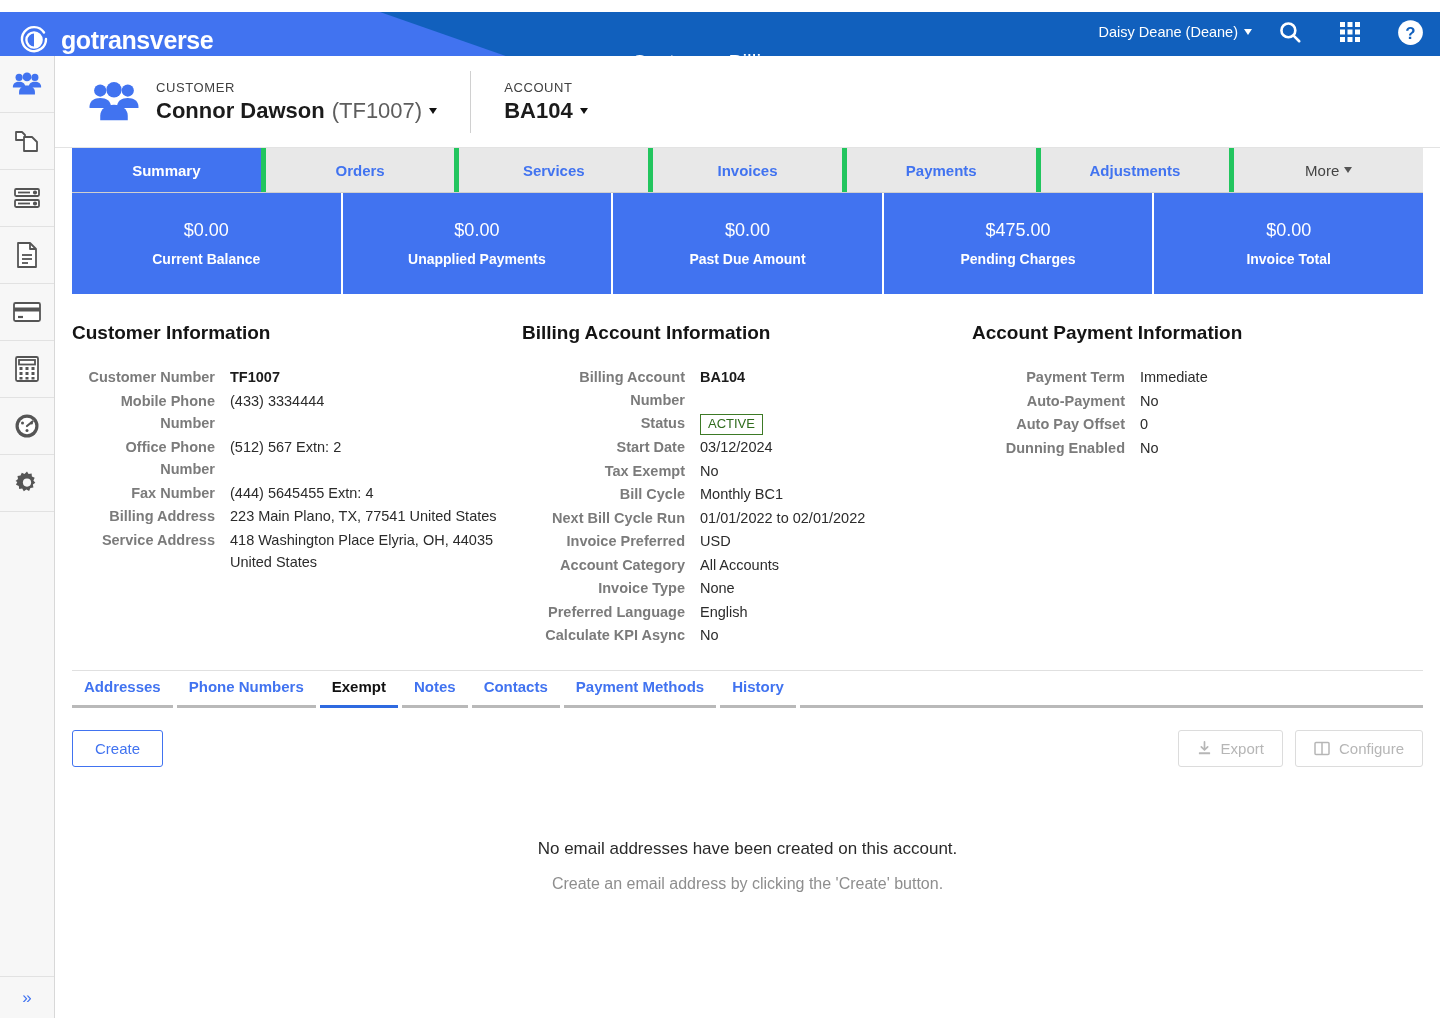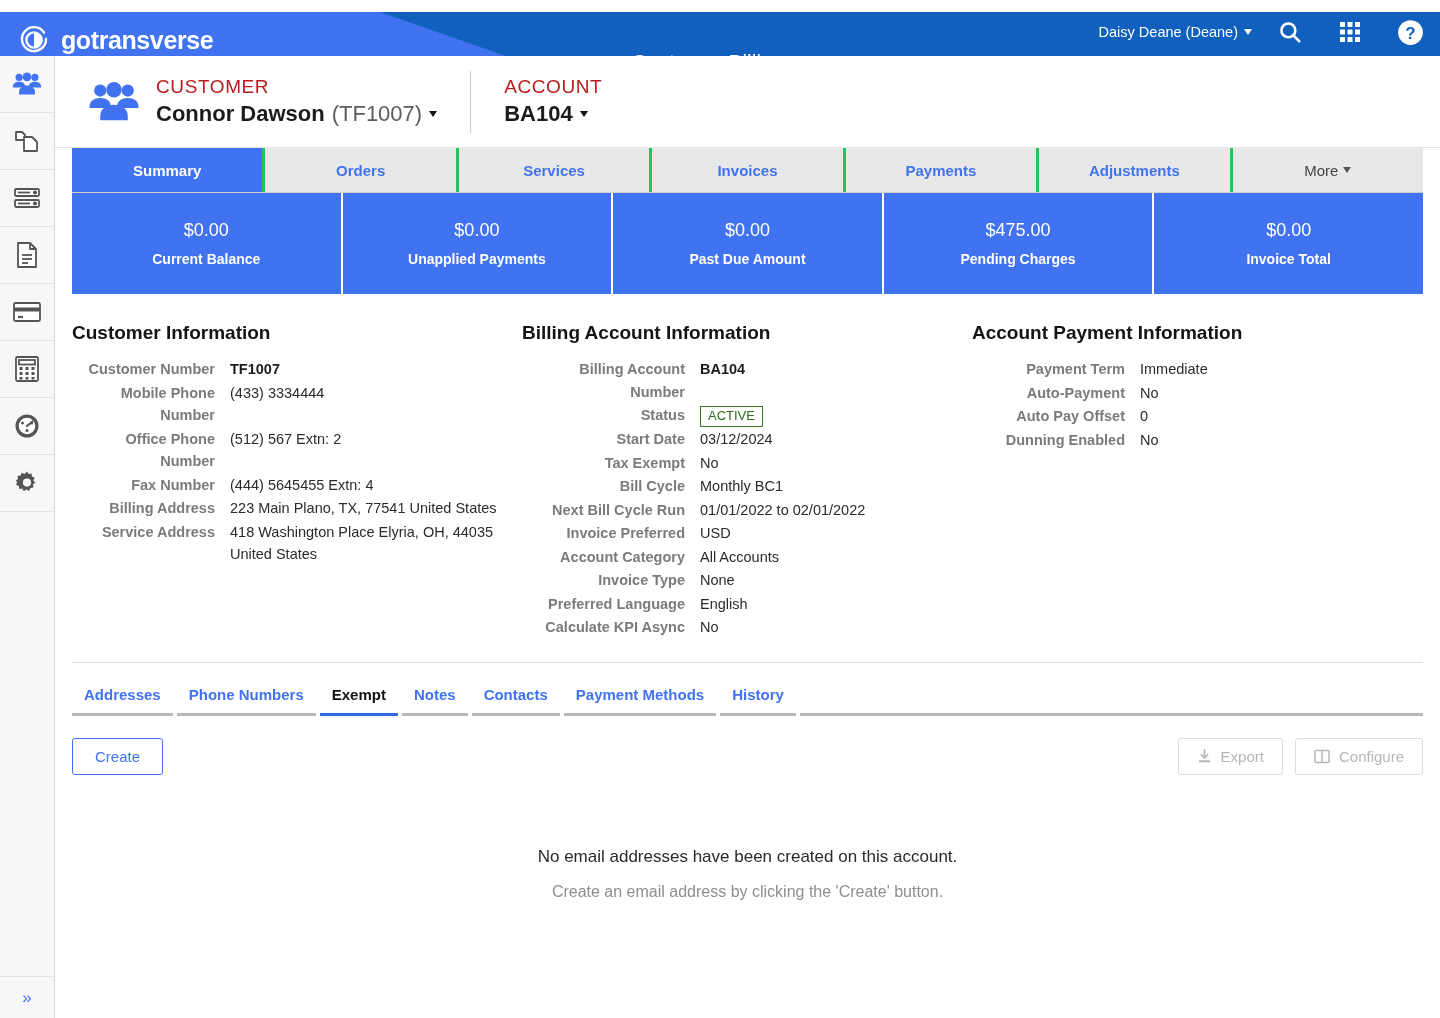--- a/index.html
+++ b/index.html
@@ -82,39 +82,39 @@
   }
 
   
   .cust-header {
     height: 92px; display: flex; align-items: center; padding-left: 33px;
     border-bottom: 1px solid #e3e3e3;
   }
   .cust-avatar { width: 52px; height: 40px; margin-right: 16px; flex: 0 0 auto; }
   .cust-block { display: flex; flex-direction: column; justify-content: center; }
   .cust-label {
-    font-size: 19px; color: #b91c1c; letter-spacing: 0.6px;
+    font-size: 13px; color: #404040; letter-spacing: 0.6px;
     text-transform: uppercase; margin-bottom: 3px;
   }
   .cust-value {
     font-size: 22px; color: #1b1b1b; font-weight: bold;
     display: flex; align-items: center; gap: 7px; cursor: pointer;
   }
   .cust-value .muted { color: #5d5d5d; font-weight: normal; }
   .vdivider {
     width: 1px; height: 62px; background: #d0d0d0; margin: 0 33px;
   }
 
   
   .tabs {
     display: flex; height: 45px; margin: 0 17px; border-bottom: 1px solid #cfcfcf;
   }
   .tab {
     flex: 1; display: flex; align-items: center; justify-content: center;
-    background: #e8e8e8; border-right: 3px solid #22c55e;
+    background: #e8e8e8; border-right: 5px solid #22c55e;
     color: #4173f0; font-size: 15px; font-weight: bold; cursor: pointer;
   }
   .tab.active { background: #4173f0; color: #ffffff; }
   .tab.more { color: #444; font-weight: normal; gap: 5px; border-right: none; }
 
   
   .kpis { display: flex; height: 101px; margin: 0 17px; border-radius: 32px; }
   .kpi {
     flex: 1; background: #4173f0; color: #fff;
     display: flex; flex-direction: column; align-items: center;
@@ -126,21 +126,21 @@
 
   
   .info-row {
     display: flex; padding: 28px 17px 0 17px; gap: 0;
   }
   .info-col { flex: 0 0 auto; }
   .info-col.c1 { width: 450px; }
   .info-col.c2 { width: 450px; }
   .info-col.c3 { width: 440px; }
   .info-title {
-    font-size: 19px; font-weight: bold; color: #141414; margin-bottom: 14px;
+    font-size: 19px; font-weight: bold; color: #141414; margin-bottom: 22px;
   }
   .kv { display: flex; margin-bottom: 1px; }
   .kv-label {
     width: 158px; text-align: right; padding-right: 15px;
     font-size: 14.5px; font-weight: bold; color: #7b7b7b; line-height: 22.5px;
   }
   .kv-value {
     flex: 1; font-size: 14.5px; color: #2b2b2b; line-height: 22.5px;
   }
   .kv-value.strong { font-weight: bold; color: #1b1b1b; }
@@ -151,21 +151,21 @@
   }
   .c3 .kv-label { width: 168px; }
   .c2 .kv-label { width: 178px; }
 
   .hr {
     margin: 22px 17px 0 17px; height: 1px; background: #e0e0e0;
   }
 
   
   .subtabs {
-    display: flex; margin: 0 17px; padding-top: 16px; align-items: flex-end;
+    display: flex; margin: 0 17px; align-items: flex-end;
   }
   .subtab {
     padding: 7px 12px 10px 12px; font-size: 15px; font-weight: bold;
     color: #4173f0; cursor: pointer; position: relative;
     border-bottom: 3px solid #b9b9b9; margin-right: 4px;
   }
   .subtab.active {
     color: #111111; border-bottom: 3px solid #2f6ae0;
   }
   .subtabs-filler { flex: 1; border-bottom: 3px solid #b9b9b9; }

